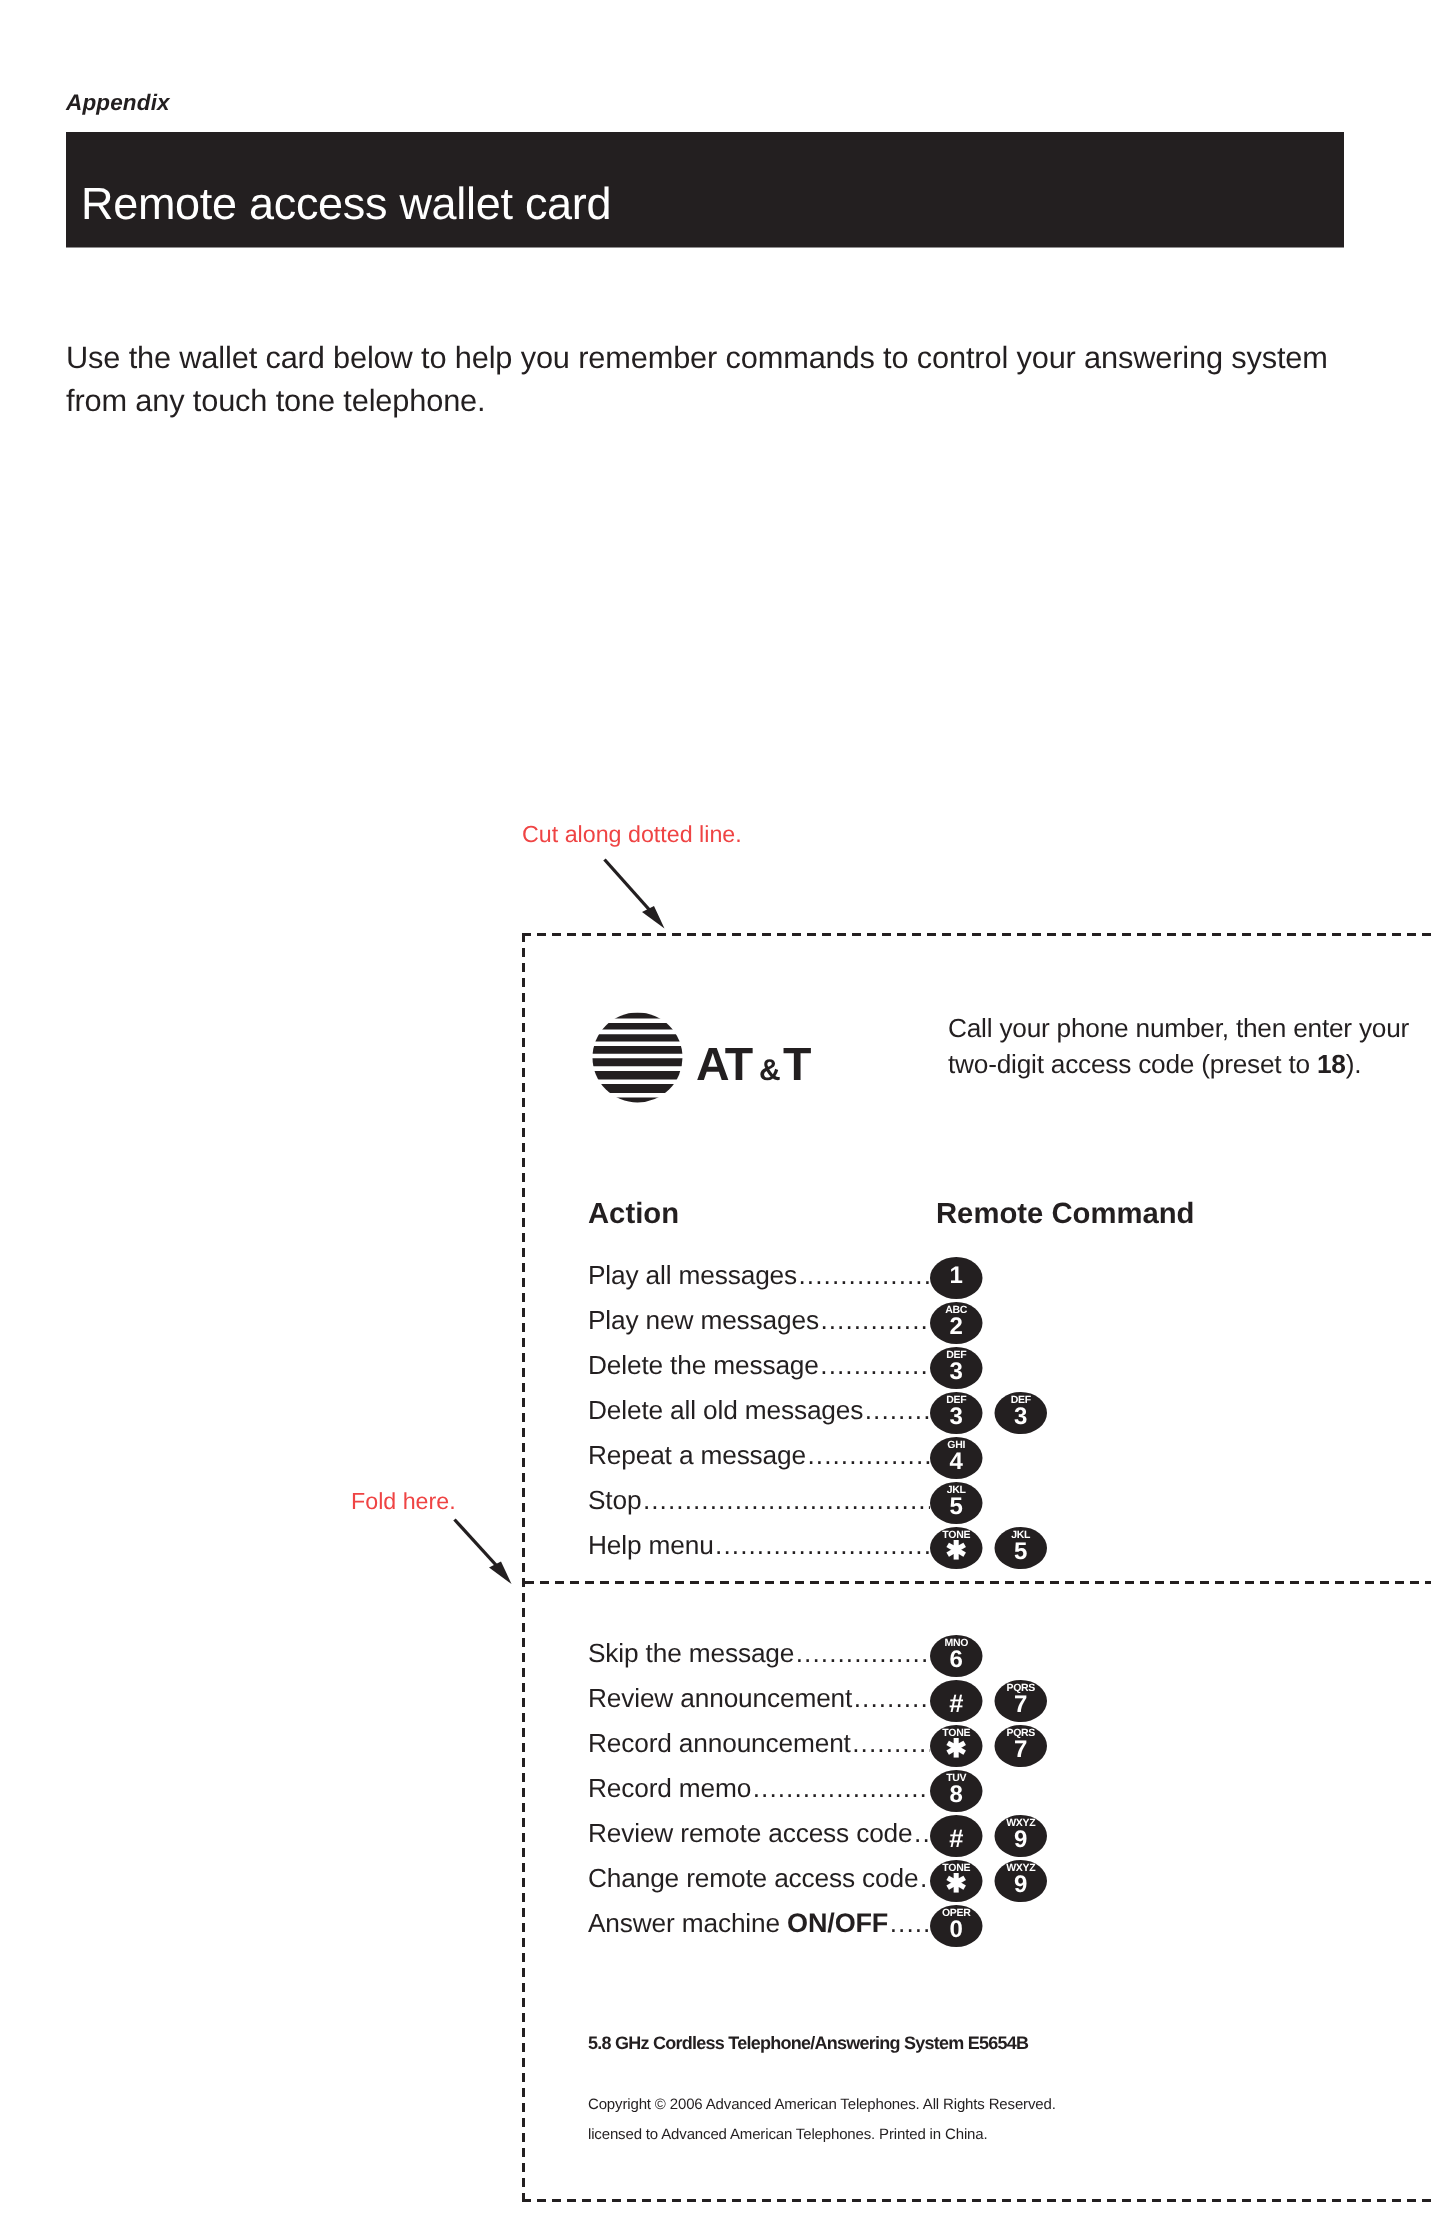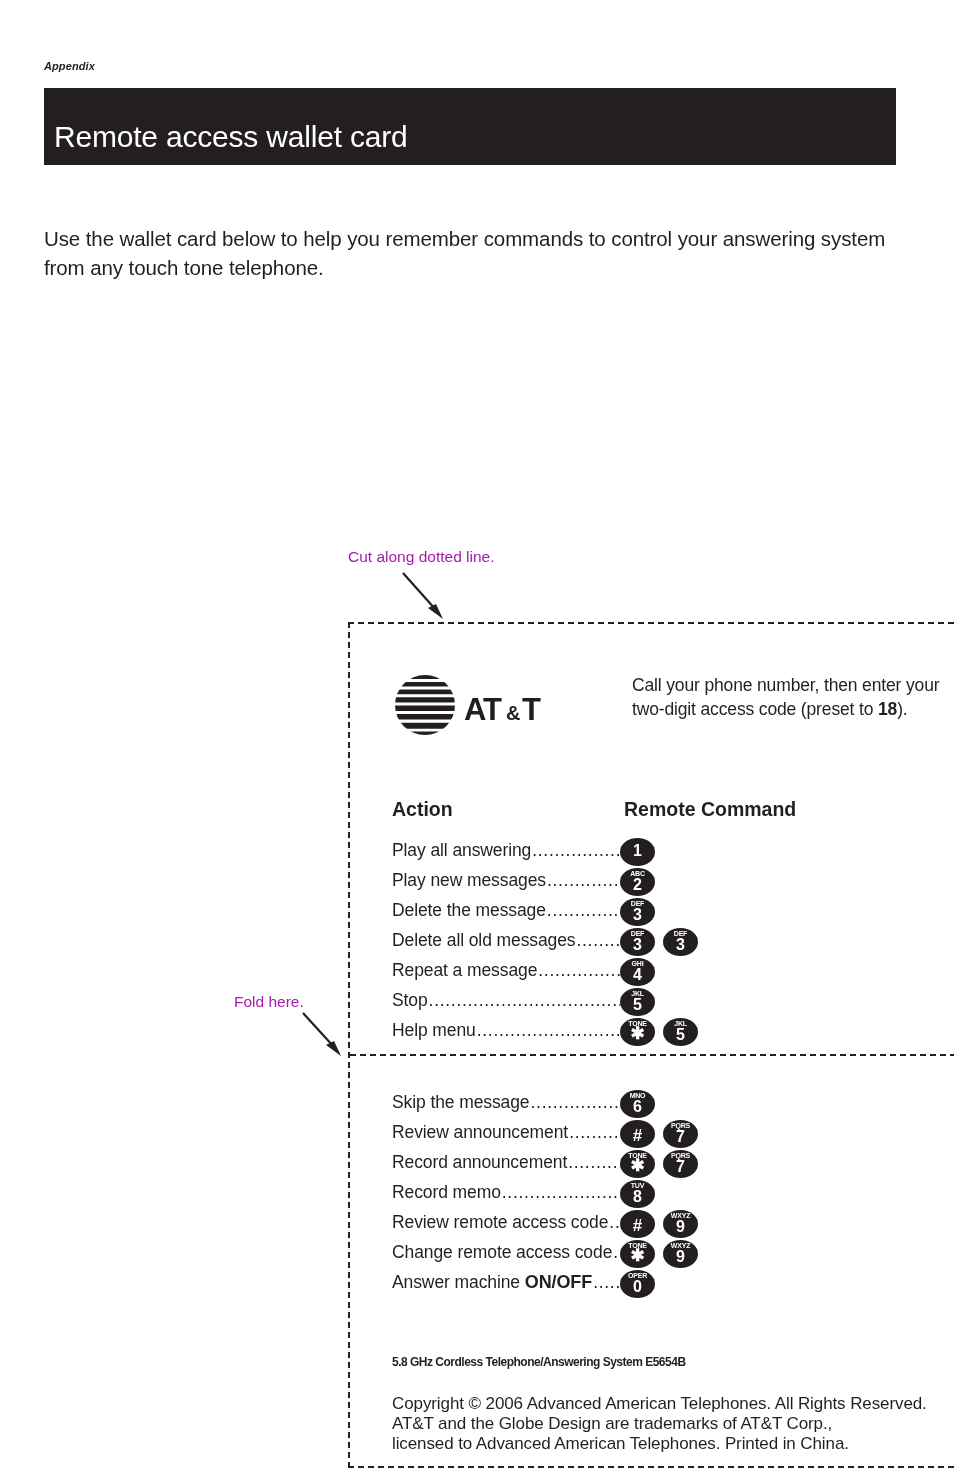--- a/index.html
+++ b/index.html
@@ -14,21 +14,21 @@
     font-family: "Liberation Sans", sans-serif;
     color: #231f20;
     overflow: hidden;
   }
 
   
   #appendix-label {
     position: absolute;
     left: 44px;
     top: 60px;
-    font-size: 11px;
+    font-size: 15px;
     font-weight: bold;
     font-style: italic;
     letter-spacing: .1px;
     color: #231f20;
   }
   #title-bar {
     position: absolute;
     left: 44px;
     top: 88px;
     width: 852px;
@@ -54,21 +54,21 @@
     font-size: 20.5px;
     line-height: 29px;
     color: #231f20;
     letter-spacing: -.1px;
   }
 
   
   .annotation {
     position: absolute;
     font-size: 15.5px;
-    color: #a21caf;
+    color: #ef4444;
     white-space: nowrap;
   }
   #cut-note { left: 348px; top: 548px; }
   #fold-note { left: 234px; top: 993px; }
 
   .arrow-svg { position: absolute; overflow: visible; }
   #cut-arrow  { left: 400px; top: 570px; }
   #fold-arrow { left: 300px; top: 1010px; }
 
   
@@ -216,21 +216,21 @@
     font-size: 12px;
     font-weight: bold;
     color: #231f20;
     letter-spacing: -.5px;
     white-space: nowrap;
   }
   #copyright {
     position: absolute;
     left: 392px;
     top: 1394px;
-    font-size: 17px;
+    font-size: 10px;
     line-height: 20px;
     color: #231f20;
     letter-spacing: -.1px;
   }
 </style>
 </head>
 <body>
 
 <div id="appendix-label">Appendix</div>
 <div id="title-bar"></div>
@@ -284,21 +284,21 @@
 </div>
 
 <div class="col-headings">
   <span class="h-action">Action</span>
   <span class="h-command">Remote Command</span>
 </div>
 
 <div class="rows" id="rows-top">
     <div class="cmd-row">
       <div class="row-label">
-        <span class="txt">Play all answering</span>
+        <span class="txt">Play all messages</span>
         <span class="leader">............................................................</span>
       </div>
       <div class="keys">
         <div class="key no-sub">
           <span class="dig">1</span>
         </div>
       </div>
     </div>
     <div class="cmd-row">
       <div class="row-label">
@@ -478,15 +478,14 @@
           <span class="sub">OPER</span>
           <span class="dig">0</span>
         </div>
       </div>
     </div>
   </div>
 
 <div id="product-line">5.8 GHz Cordless Telephone/Answering System E5654B</div>
 <div id="copyright">
     <div>Copyright © 2006 Advanced American Telephones. All Rights Reserved.</div>
-    <div>AT&amp;T and the Globe Design are trademarks of AT&amp;T Corp.,</div>
     <div>licensed to Advanced American Telephones. Printed in China.</div>
   </div>
 
 </body></html>

